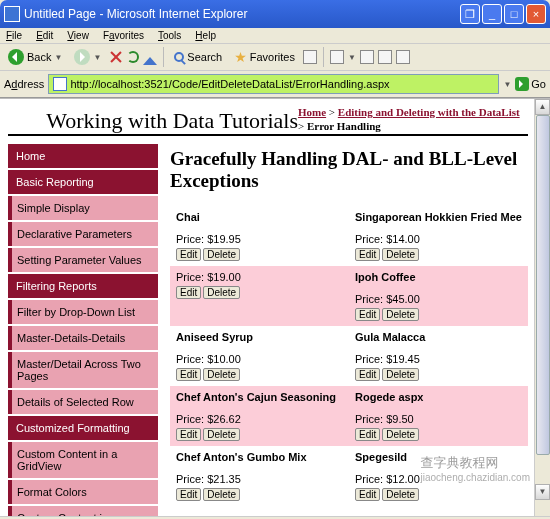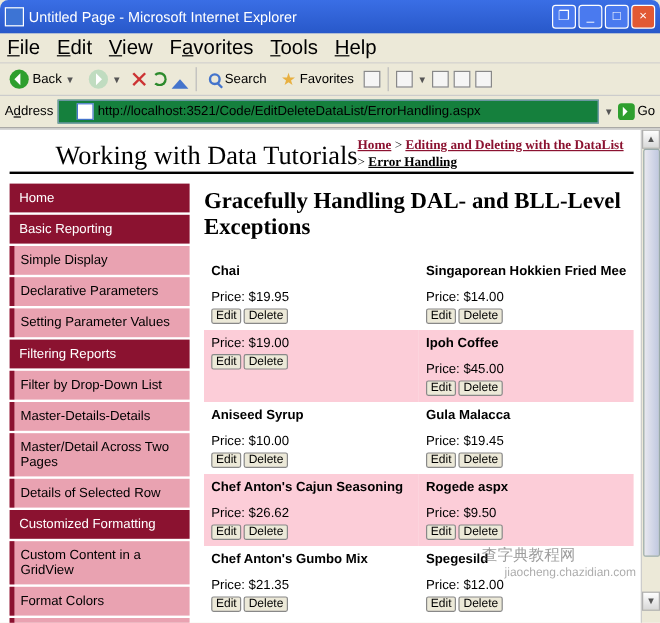--- a/index.html
+++ b/index.html
@@ -5,21 +5,21 @@
 * { box-sizing: border-box; margin: 0; padding: 0; }
 body { font-family: "Tahoma", sans-serif; font-size: 11px; background: #ece9d8; width: 550px; height: 519px; overflow: hidden; position: relative; }
 .titlebar { background: linear-gradient(#3a6ee5,#2858c9); height: 28px; display: flex; align-items: center; padding: 12px 4px; border-radius: 7px 7px 0 0; }
 .titlebar-icon { width: 16px; height: 16px; background: #3d74d4; border: 1px solid #fff; margin-right: 4px; }
 .title-text { color: #fff; font-size: 12px; flex: 1; }
 .win-btns { display: flex; gap: 2px; }
 .win-btn { width: 20px; height: 20px; border: 1px solid #fff; border-radius: 3px; color: #fff; font-size: 11px; text-align: center; line-height: 18px; }
 .min-btn,.max-btn,.tile-btn { background: #4a7aef; }
 .close-btn { background: #e25934; }
 .menubar { background: #ece9d8; padding: 2px 6px; display: flex; gap: 14px; border-bottom: 1px solid #ccc; }
-.menubar span { font-size: 17px; }
+.menubar span { font-size: 10px; }
 .menubar span u { text-decoration: underline; }
 .toolbar { background: #ece9d8; padding: 3px 4px; display: flex; align-items: center; gap: 4px; border-bottom: 1px solid #ccc; font-size: 11px; }
 .tb-btn { display: flex; align-items: center; gap: 3px; padding: 2px 4px; }
 .tb-icon { width: 16px; height: 16px; display: inline-block; }
 .back-icon { background: #2e9f2e; border-radius: 50%; position: relative; }
 .back-icon::after { content: ""; position: absolute; left: 4px; top: 3px; border: 5px solid transparent; border-right-color: #fff; border-left: 0; }
 .fwd-icon { background: #c0dcc0; border-radius: 50%; position: relative; }
 .fwd-icon::after { content: ""; position: absolute; left: 6px; top: 3px; border: 5px solid transparent; border-left-color: #fff; border-right: 0; }
 .stop-icon { width: 14px; height: 14px; position: relative; }
 .stop-icon::before,.stop-icon::after { content: ""; position: absolute; left: 6px; top: 0; width: 2px; height: 14px; background: #c33; }
@@ -27,52 +27,52 @@
 .stop-icon::after { transform: rotate(-45deg); }
 .refresh-icon { border: 2px solid #2c8a2c; border-left-color: transparent; border-radius: 50%; width: 12px; height: 12px; }
 .home-icon { width: 0; height: 0; border: 7px solid transparent; border-bottom: 8px solid #4474cc; }
 .search-icon { width: 10px; height: 10px; border: 2px solid #4474cc; border-radius: 50%; position: relative; }
 .search-icon::after { content: ""; position: absolute; width: 2px; height: 6px; background: #4474cc; bottom: -5px; right: -2px; transform: rotate(-45deg); }
 .fav-icon { color: #e8b040; font-size: 14px; }
 .hist-icon,.mail-icon,.print-icon,.edit-icon-tb,.msg-icon { width: 14px; height: 14px; border: 1px solid #888; background: #f5f5f5; }
 .sep { width: 1px; height: 20px; background: #bbb; margin: 0 2px; }
 .dropdown-arrow { font-size: 8px; color: #555; }
 .addressbar { background: #ece9d8; padding: 3px 4px; display: flex; align-items: center; gap: 4px; border-bottom: 1px solid #999; font-size: 11px; }
-.addr-input { flex: 1; height: 20px; border: 1px solid #7f9db9; background: #15803d; padding: 0 15px; display: flex; align-items: center; }
+.addr-input { flex: 1; height: 20px; border: 1px solid #7f9db9; background: #bef264; padding: 0 4px; display: flex; align-items: center; }
 .addr-input .page-icon { width: 14px; height: 14px; background: #fff; border: 1px solid #4474cc; margin-right: 3px; }
 .go-btn { display: flex; align-items: center; gap: 2px; }
 .go-arrow { width: 14px; height: 14px; background: #2e9f2e; border-radius: 3px; position: relative; }
 .go-arrow::after { content: ""; position: absolute; left: 4px; top: 3px; border: 4px solid transparent; border-left-color: #fff; }
 .content-area { background: #fff; height: 418px; overflow: hidden; position: relative; border-top: 1px solid #bbb; }
 .scroll-v { position: absolute; right: 0; top: 0; width: 16px; height: 100%; background: #ece9d8; border-left: 1px solid #ccc; }
 .scroll-btn { height: 16px; background: linear-gradient(#fefefe,#d8d8d8); border: 1px solid #b0b0b0; text-align: center; font-size: 8px; line-height: 14px; color: #555; }
 .scroll-thumb { position: absolute; top: 16px; left: 1px; width: 14px; height: 340px; background: linear-gradient(90deg,#e8e8f0,#c0c8e0); border: 1px solid #9aa; border-radius: 2px; }
 .scroll-btn.down { position: absolute; bottom: 16px; width: 100%; }
 .page { padding: 4px 22px 4px 8px; }
 .site-title { font-family: Georgia, serif; font-size: 22px; border-bottom: 2px solid #000; padding: 2px 0 0; display: flex; justify-content: flex-end; align-items: flex-end; }
 .breadcrumb { font-size: 11px; font-family: Tahoma; font-weight: normal; text-align: left; max-width: 230px; line-height: 1.3; }
 .breadcrumb a { color: #8b1230; font-weight: bold; }
-.breadcrumb .current { color: #000; font-weight: bold; text-decoration: underline; }
+.breadcrumb .current { color: #000; font-weight: bold; }
 .layout { display: flex; margin-top: 6px; gap: 12px; }
 .sidebar { width: 150px; flex-shrink: 0; }
 .nav-item { font-size: 11px; }
 .nav-cat { background: #8b1230; color: #fff; padding: 6px 8px; margin-top: 2px; }
 .nav-sub { background: #e9a2b1; color: #000; padding: 6px 5px; margin-top: 2px; border-left: 4px solid #8b1230; }
 .main { flex: 1; padding-top: 6px; }
 .page-h1 { font-family: Georgia, serif; font-size: 19px; font-weight: bold; margin-bottom: 14px; }
 .products { display: flex; flex-wrap: wrap; }
 .prod { width: 50%; padding: 5px 6px; font-size: 11px; }
 .prod.alt { background: #fccdd8; }
 .prod-name { font-weight: bold; margin-bottom: 10px; display: block; }
 .prod-price { margin-bottom: 3px; }
 .prod-btns button { font-size: 10px; padding: 0 3px; background: #ece9d8; border: 1px solid #888; border-radius: 2px; margin-right: 2px; }
 .statusbar { background: #ece9d8; border-top: 1px solid #ccc; height: 20px; display: flex; align-items: center; padding: 0 4px; font-size: 11px; gap: 4px; }
 .status-spacer { flex: 1; }
 .watermark { position: absolute; bottom: 36px; right: 20px; font-size: 13px; color: rgba(90,90,90,0.6); font-family: sans-serif; pointer-events: none; }
-.watermark .sub { font-size: 10px; display: block; text-align: right; color: rgba(90,90,90,0.5); margin-left: 19px; }
+.watermark .sub { font-size: 10px; display: block; text-align: right; color: rgba(90,90,90,0.5); }
 </style>
 </head>
 <body>
 
 <div class="titlebar">
   <span class="titlebar-icon"></span>
   <span class="title-text">Untitled Page - Microsoft Internet Explorer</span>
   <div class="win-btns">
     <div class="win-btn tile-btn">❐</div>
     <div class="win-btn min-btn">_</div>

